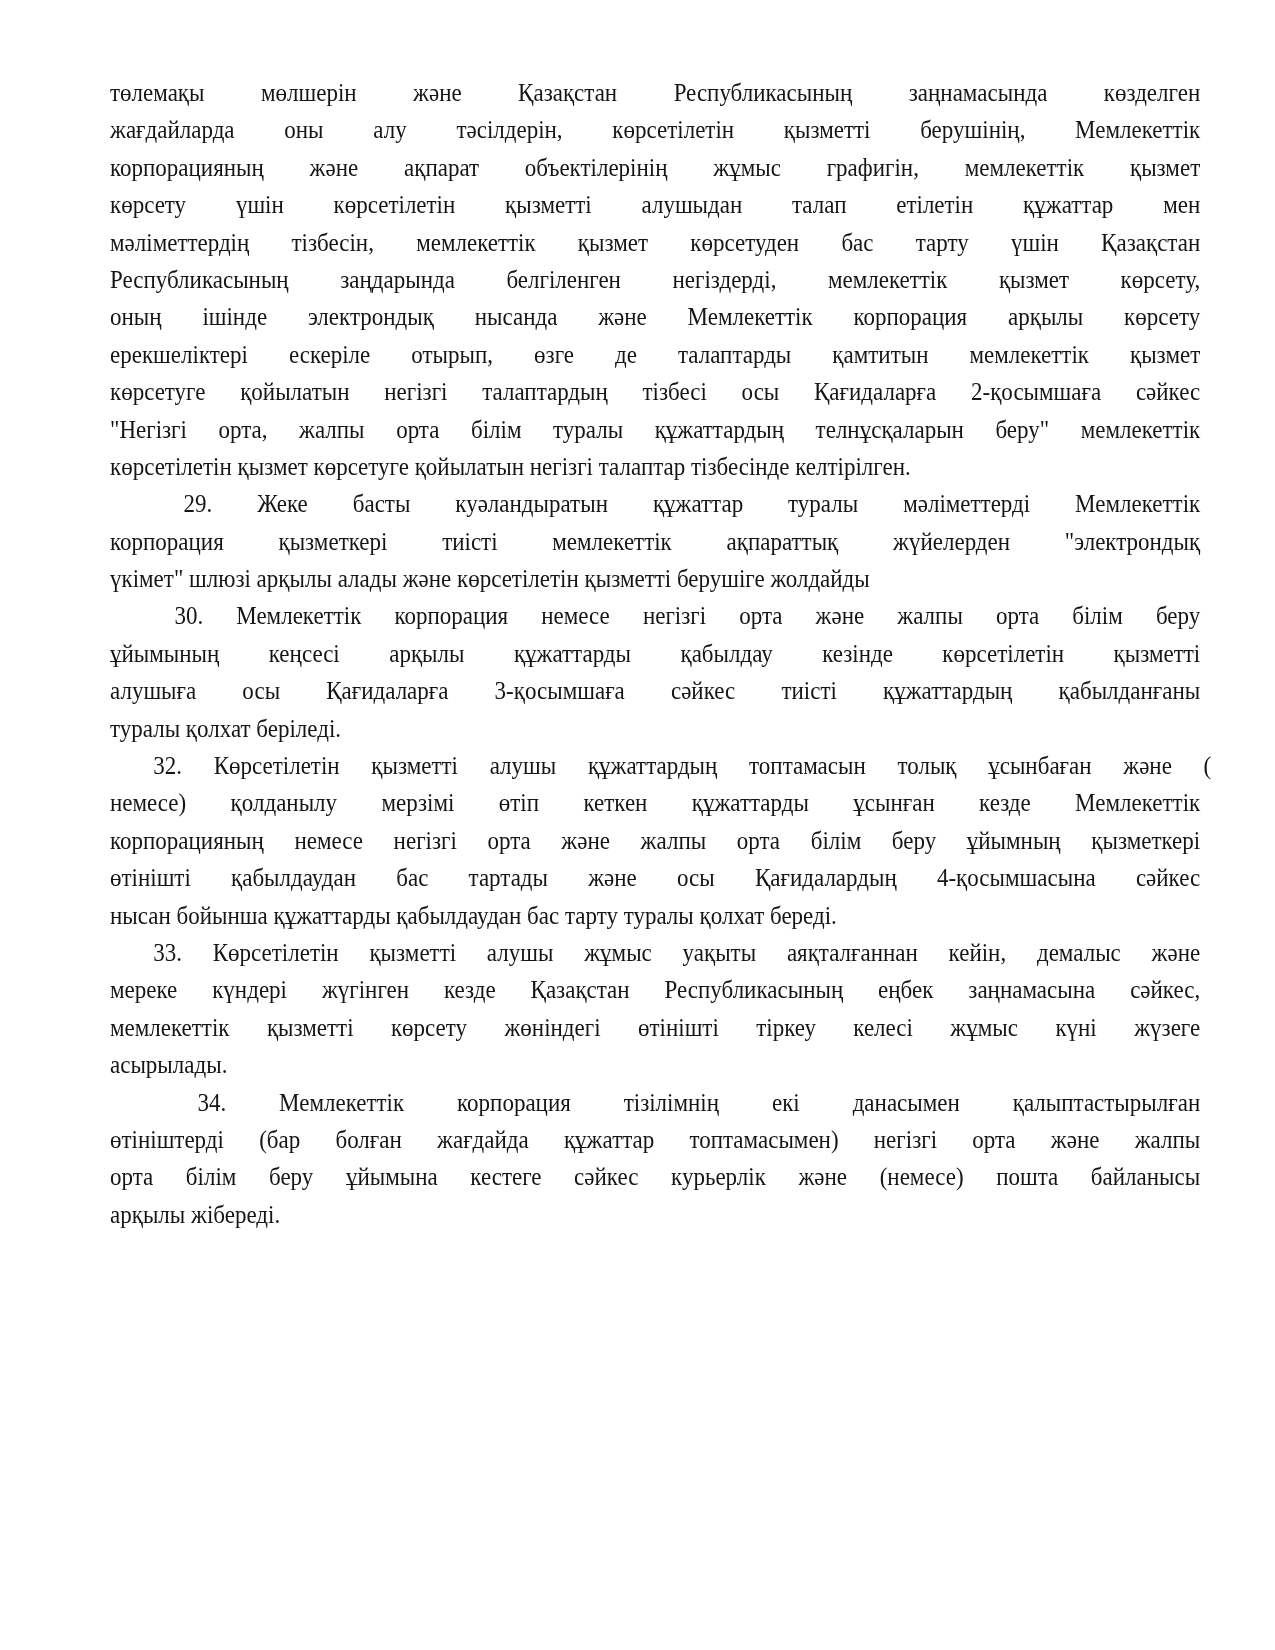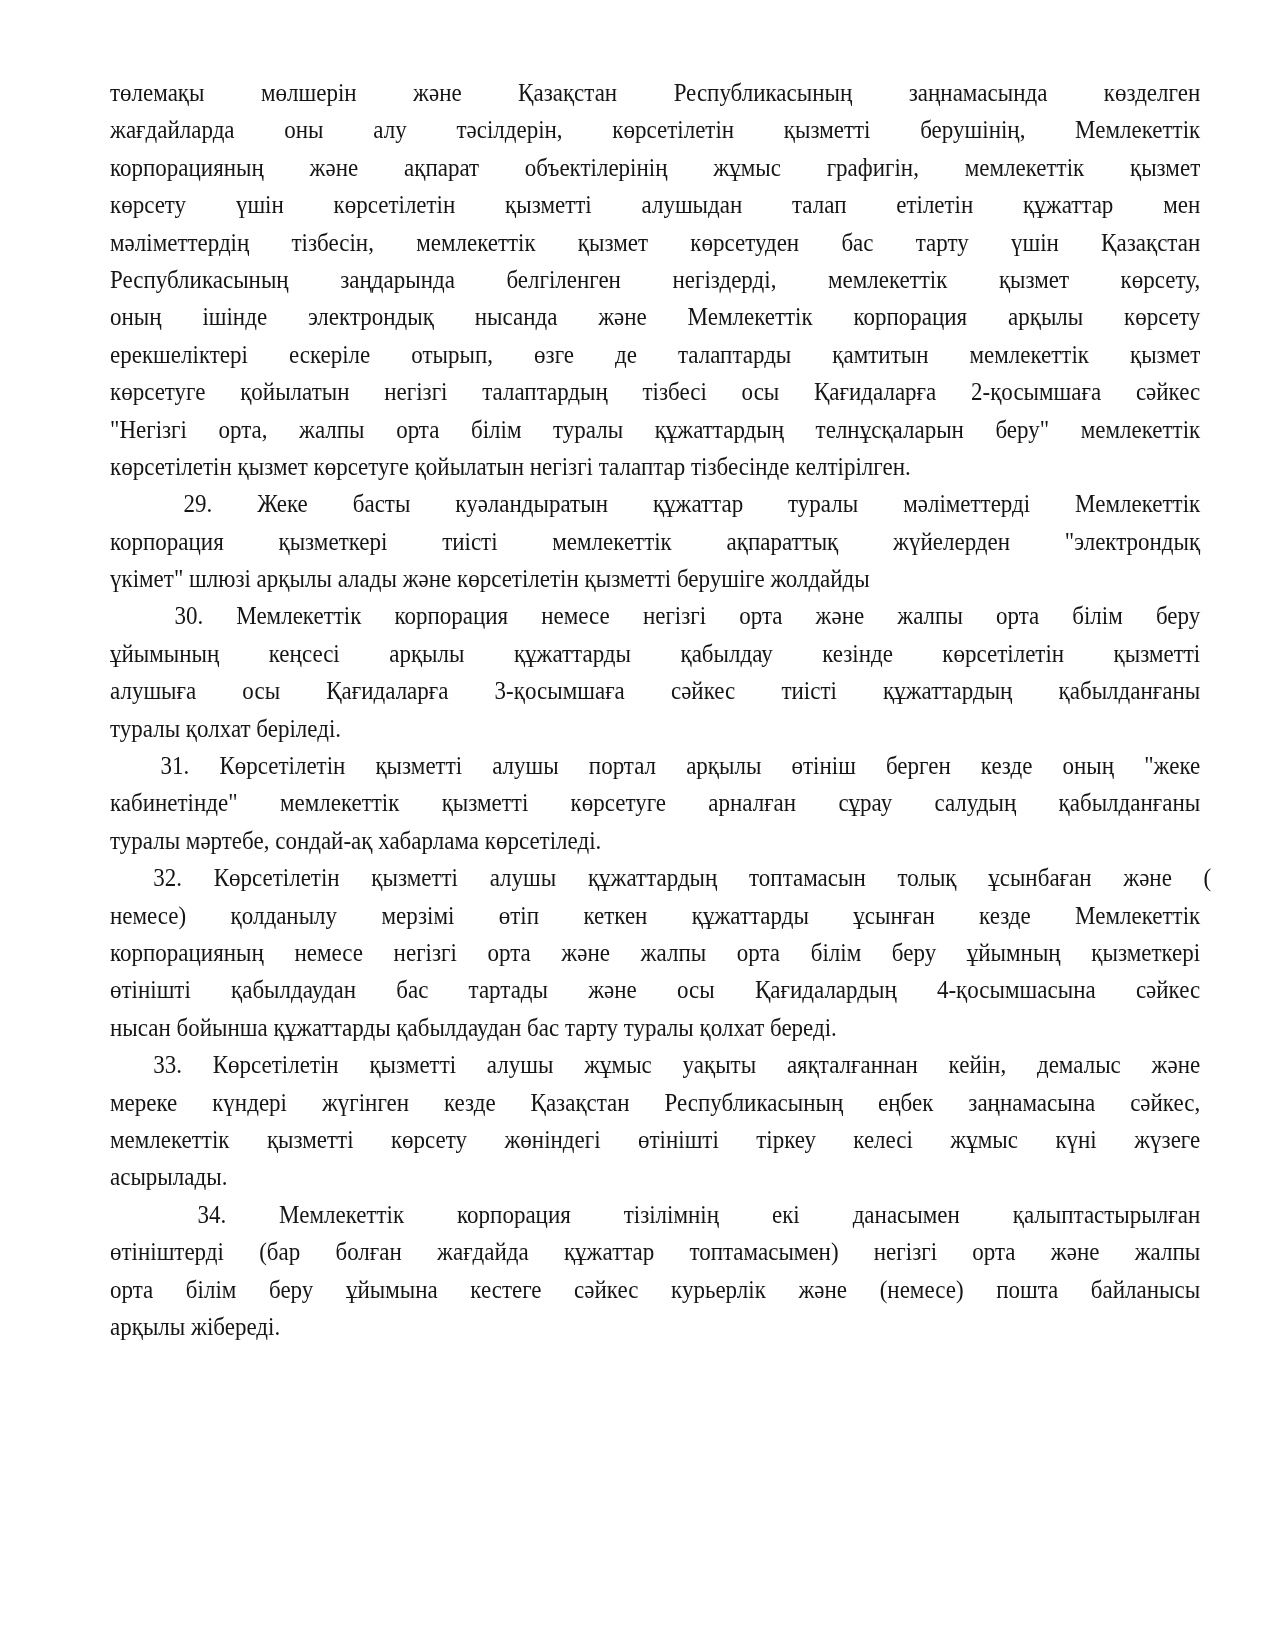--- a/index.html
+++ b/index.html
@@ -75,25 +75,20 @@
     <span class="line last">үкімет" шлюзі арқылы алады және көрсетілетін қызметті берушіге жолдайды</span>
   </div>
 
   <div class="paragraph">
     <span class="line ind-30">30. Мемлекеттік корпорация немесе негізгі орта және жалпы орта білім беру</span>
     <span class="line">ұйымының кеңсесі арқылы құжаттарды қабылдау кезінде көрсетілетін қызметті</span>
     <span class="line">алушыға осы Қағидаларға 3-қосымшаға сәйкес тиісті құжаттардың қабылданғаны</span>
     <span class="line last">туралы қолхат беріледі.</span>
   </div>
 
-  <div class="paragraph">
-    <span class="line ind-31">31. Көрсетілетін қызметті алушы портал арқылы өтініш берген кезде оның "жеке</span>
-    <span class="line">кабинетінде" мемлекеттік қызметті көрсетуге арналған сұрау салудың қабылданғаны</span>
-    <span class="line last">туралы мәртебе, сондай-ақ хабарлама көрсетіледі.</span>
-  </div>
 
   <div class="paragraph">
     <span class="line ind-32">32. Көрсетілетін қызметті алушы құжаттардың топтамасын толық ұсынбаған және (</span>
     <span class="line">немесе) қолданылу мерзімі өтіп кеткен құжаттарды ұсынған кезде Мемлекеттік</span>
     <span class="line">корпорацияның немесе негізгі орта және жалпы орта білім беру ұйымның қызметкері</span>
     <span class="line">өтінішті қабылдаудан бас тартады және осы Қағидалардың 4-қосымшасына сәйкес</span>
     <span class="line last">нысан бойынша құжаттарды қабылдаудан бас тарту туралы қолхат береді.</span>
   </div>
 
   <div class="paragraph">

